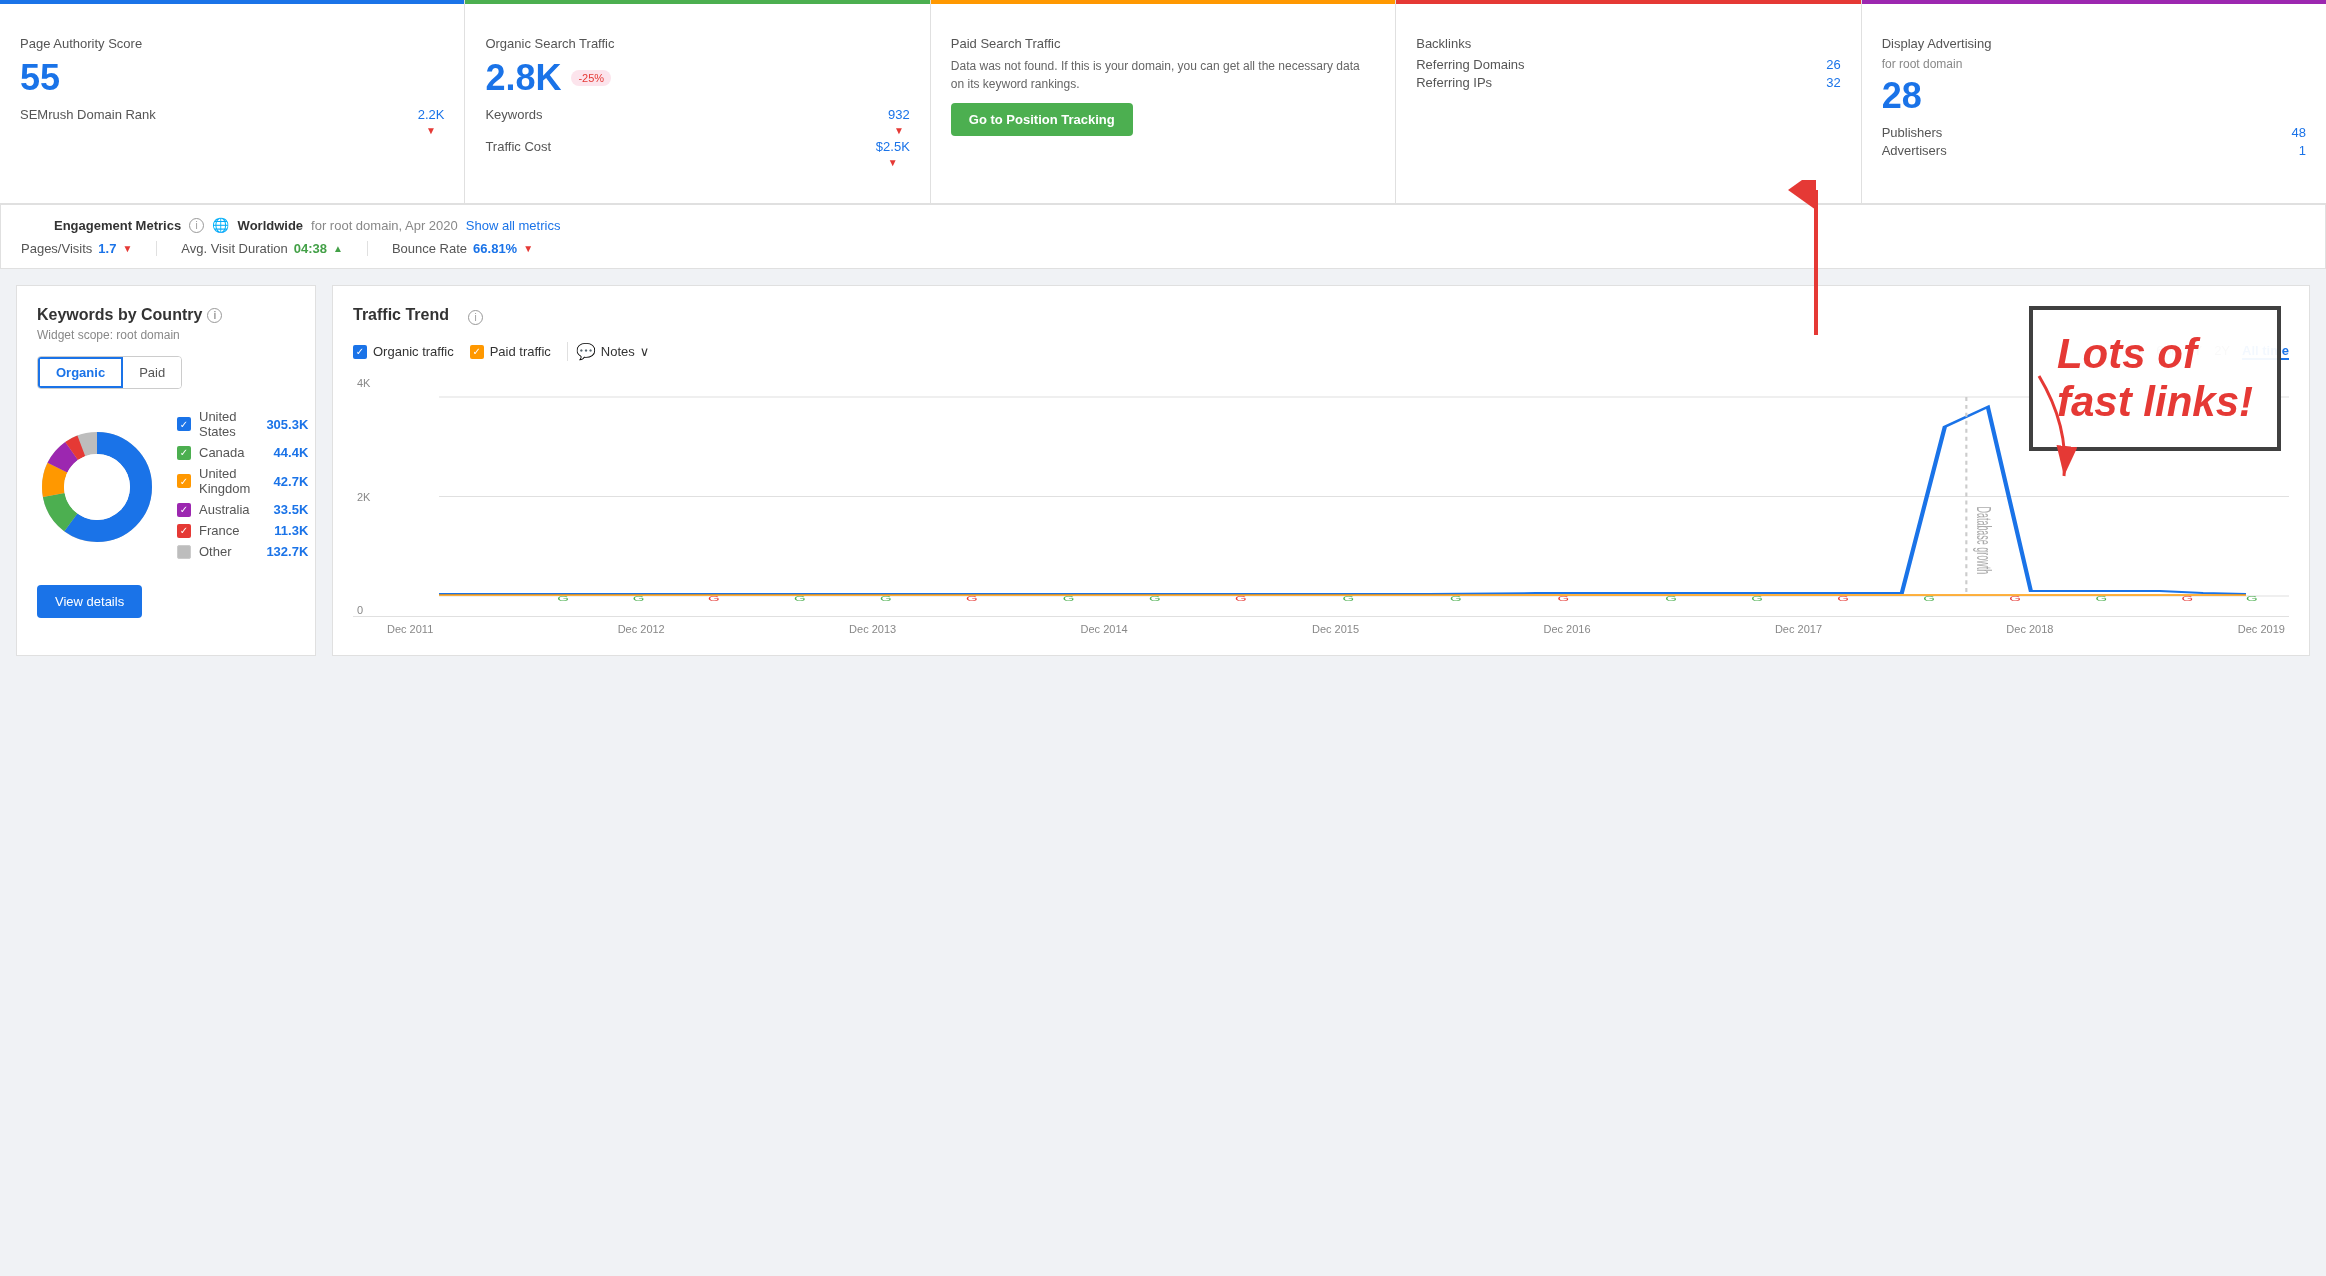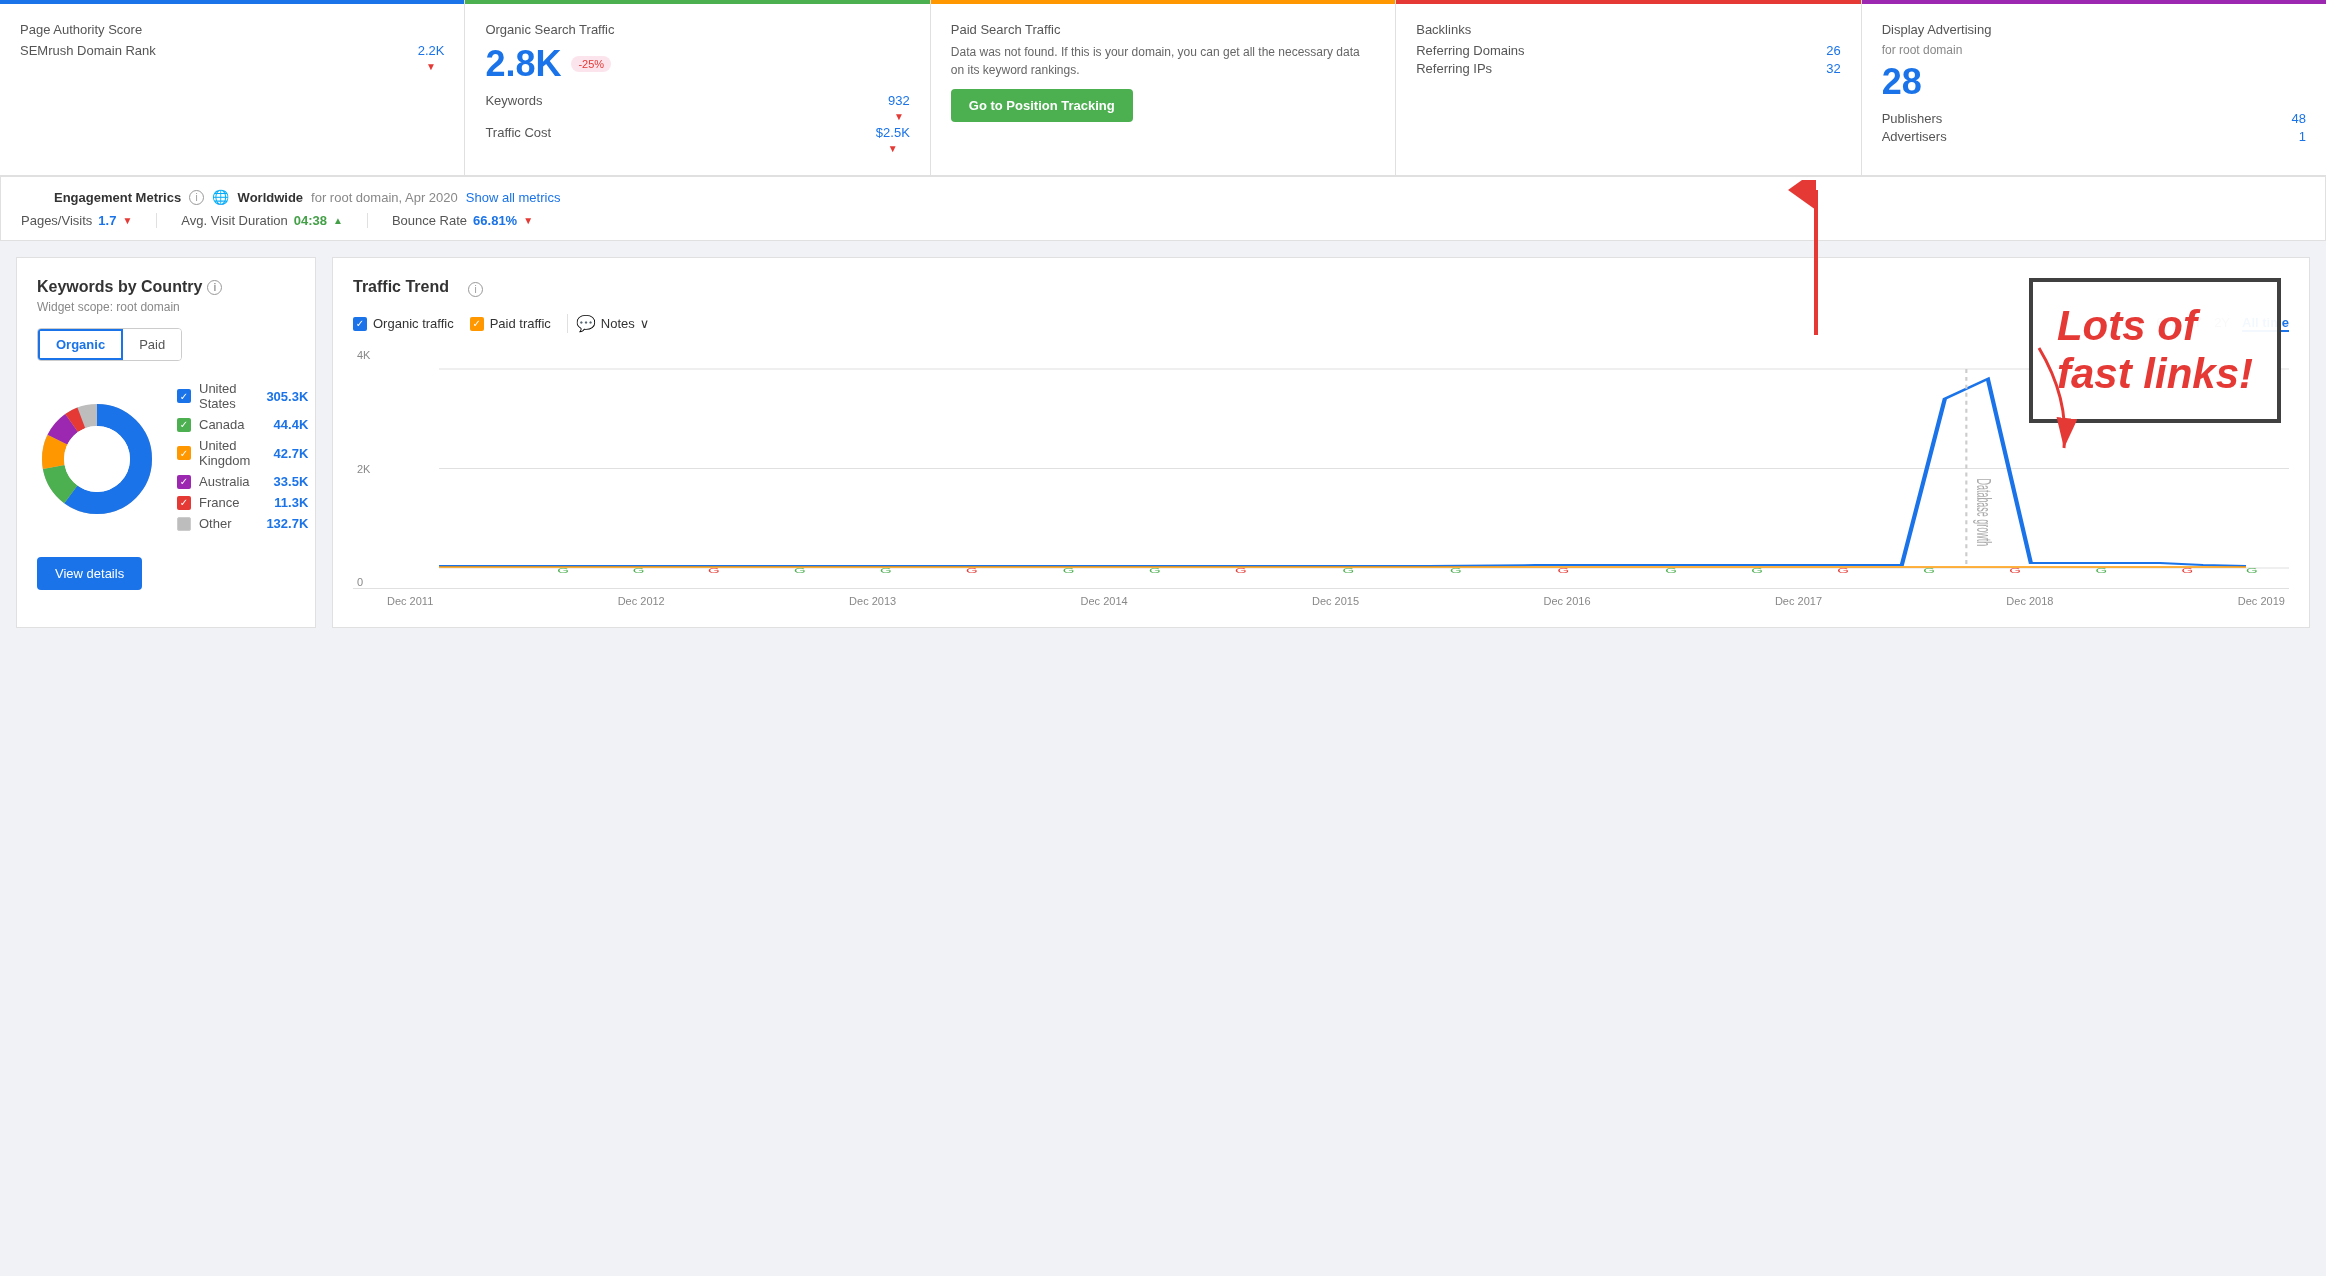--- a/index.html
+++ b/index.html
@@ -5,21 +5,21 @@
     * { box-sizing: border-box; margin: 0; padding: 0; }
     body { font-family: Arial, sans-serif; background: #f0f2f5; font-size: 14px; color: #333; }
 
     .top-metrics {
       display: flex;
       background: #fff;
       border-bottom: 1px solid #e0e0e0;
     }
     .metric-card {
       flex: 1;
-      padding: 18px 20px;
+      padding: 32px 20px;
       border-right: 1px solid #e0e0e0;
       position: relative;
     }
     .metric-card:last-child { border-right: none; }
     .metric-card .top-bar {
       position: absolute;
       top: 0; left: 0; right: 0;
       height: 4px;
     }
     .metric-card .label {
@@ -297,20 +297,23 @@
     }
   </style>
 </head>
 <body>
 
 <div class="top-metrics">
 
   <div class="metric-card">
     <div class="top-bar" style="background:#1a73e8;"></div>
     <div class="label">Page Authority Score</div>
+    <div class="big-value">
+      <span>55</span>
+    </div>
     <div class="sub-row">
       <span>SEMrush Domain Rank</span>
       <span class="sub-val">
         <span>2.2K</span>
         <span class="arrow-down">▼</span>
       </span>
     </div>
   </div>
 
   <div class="metric-card">

